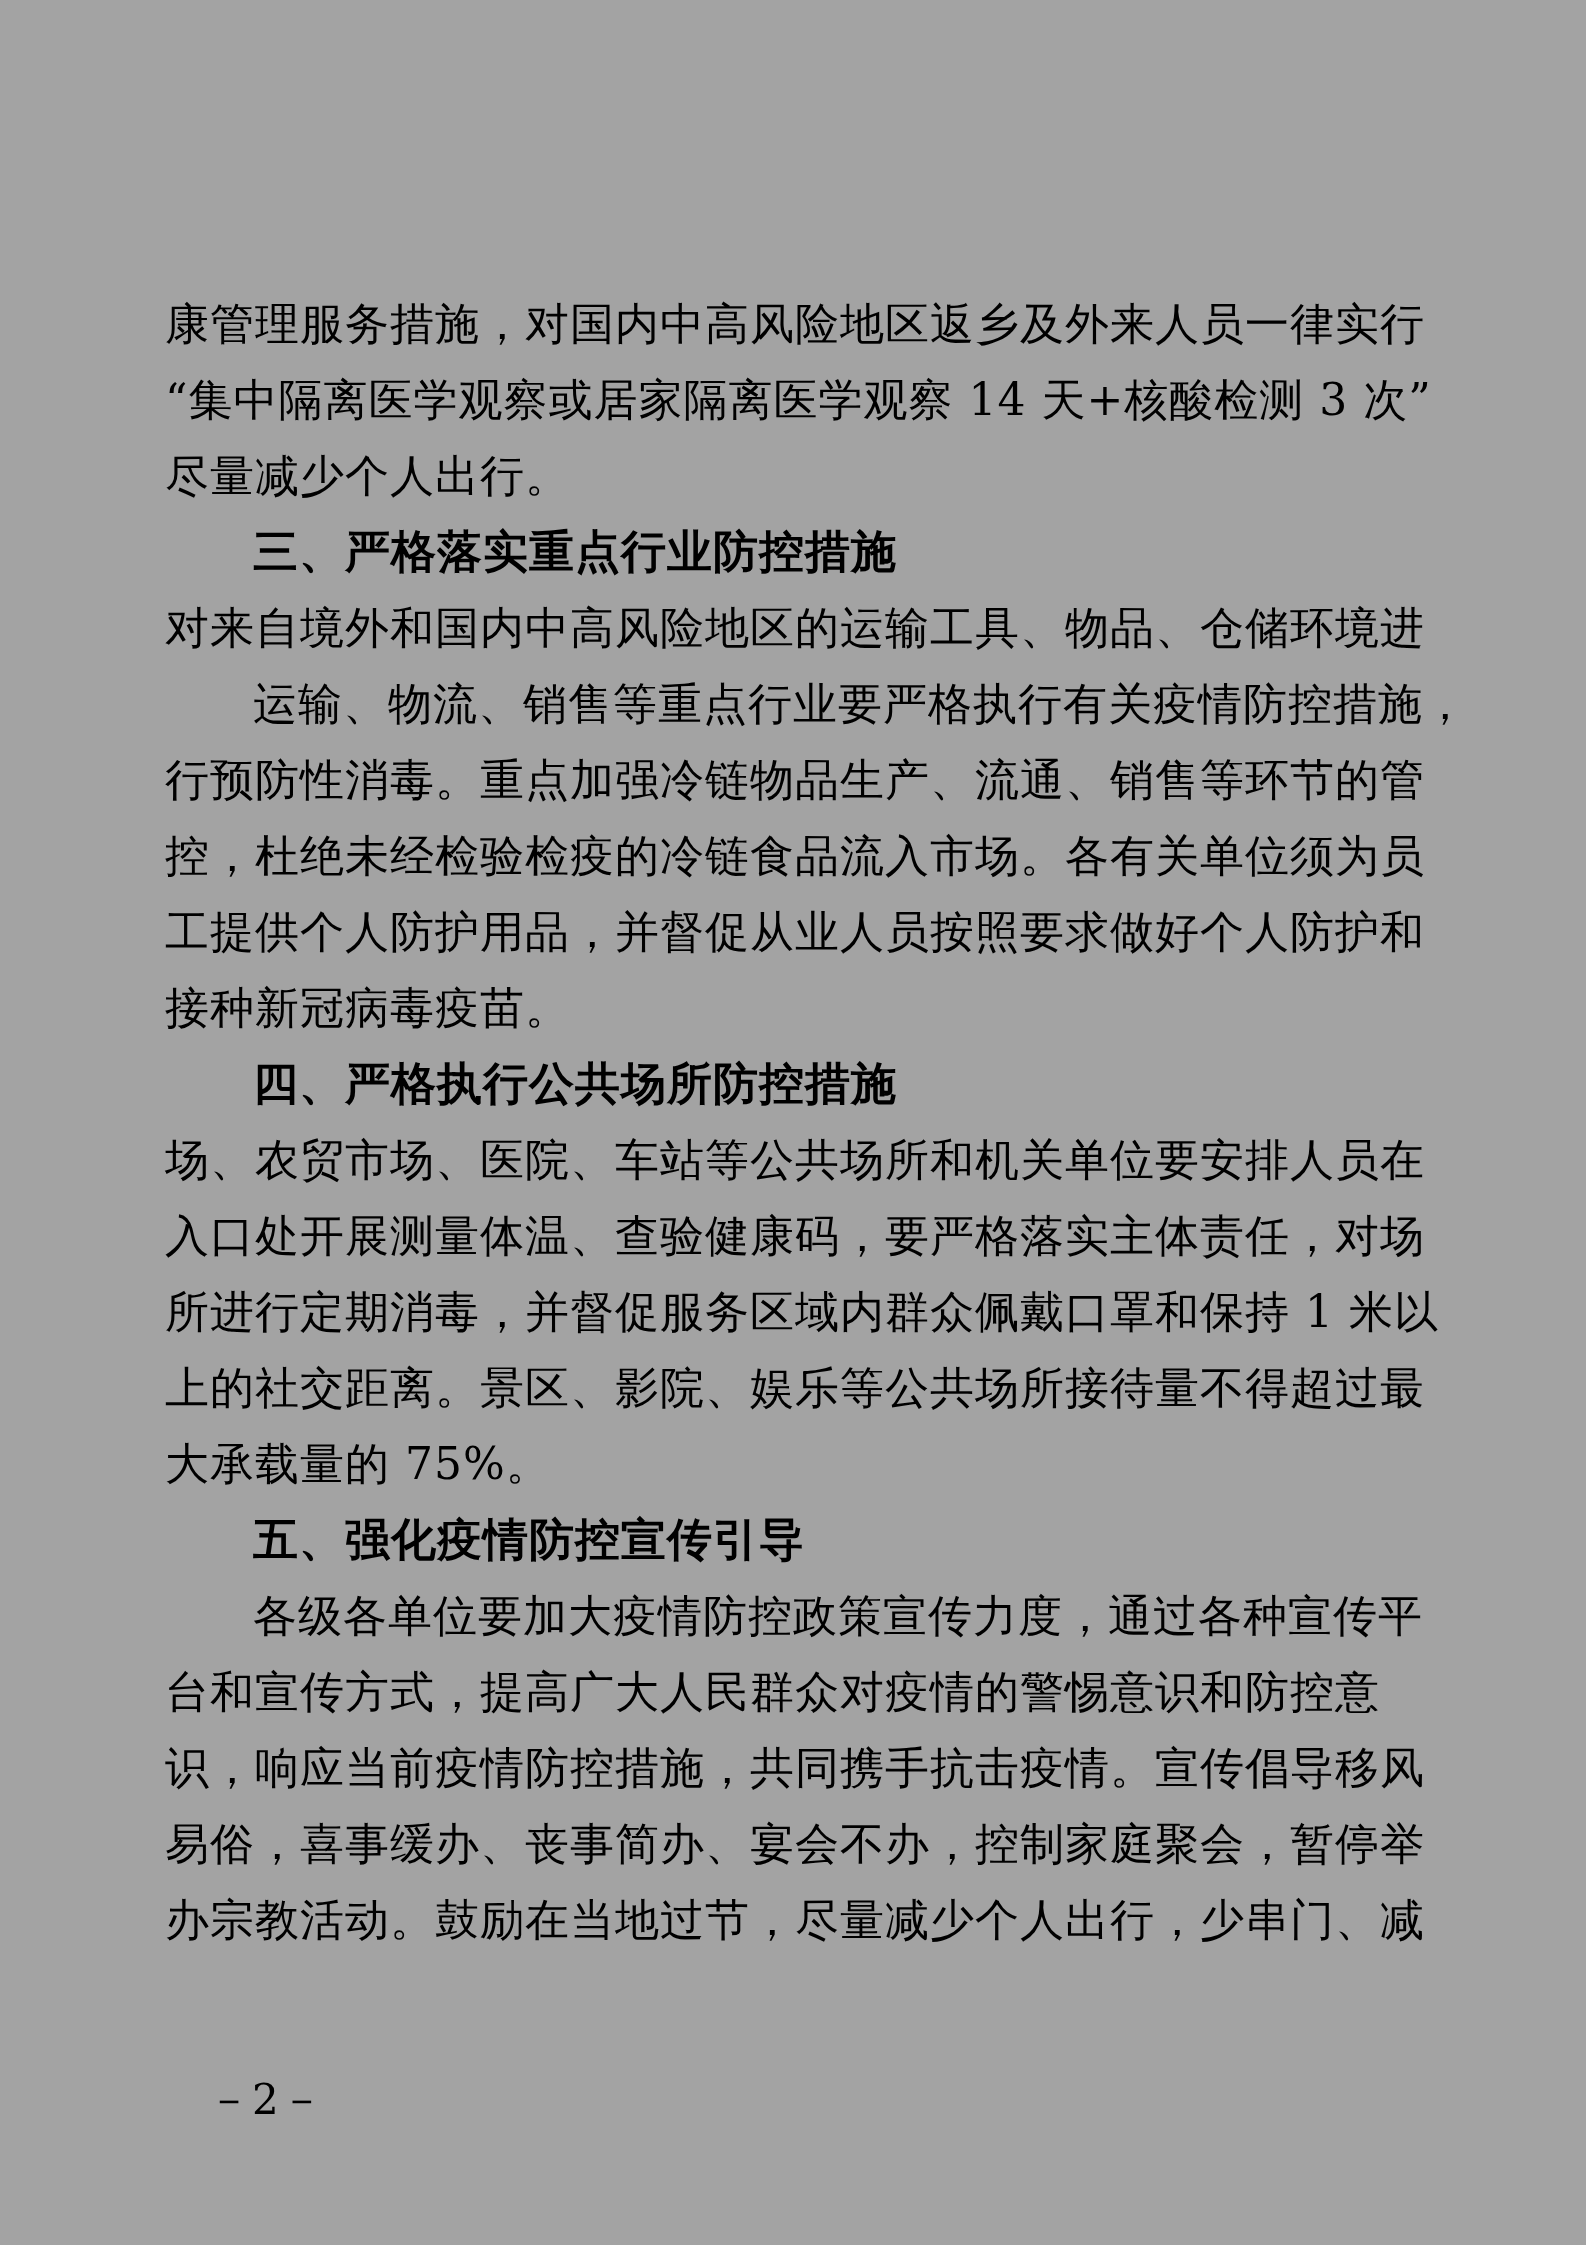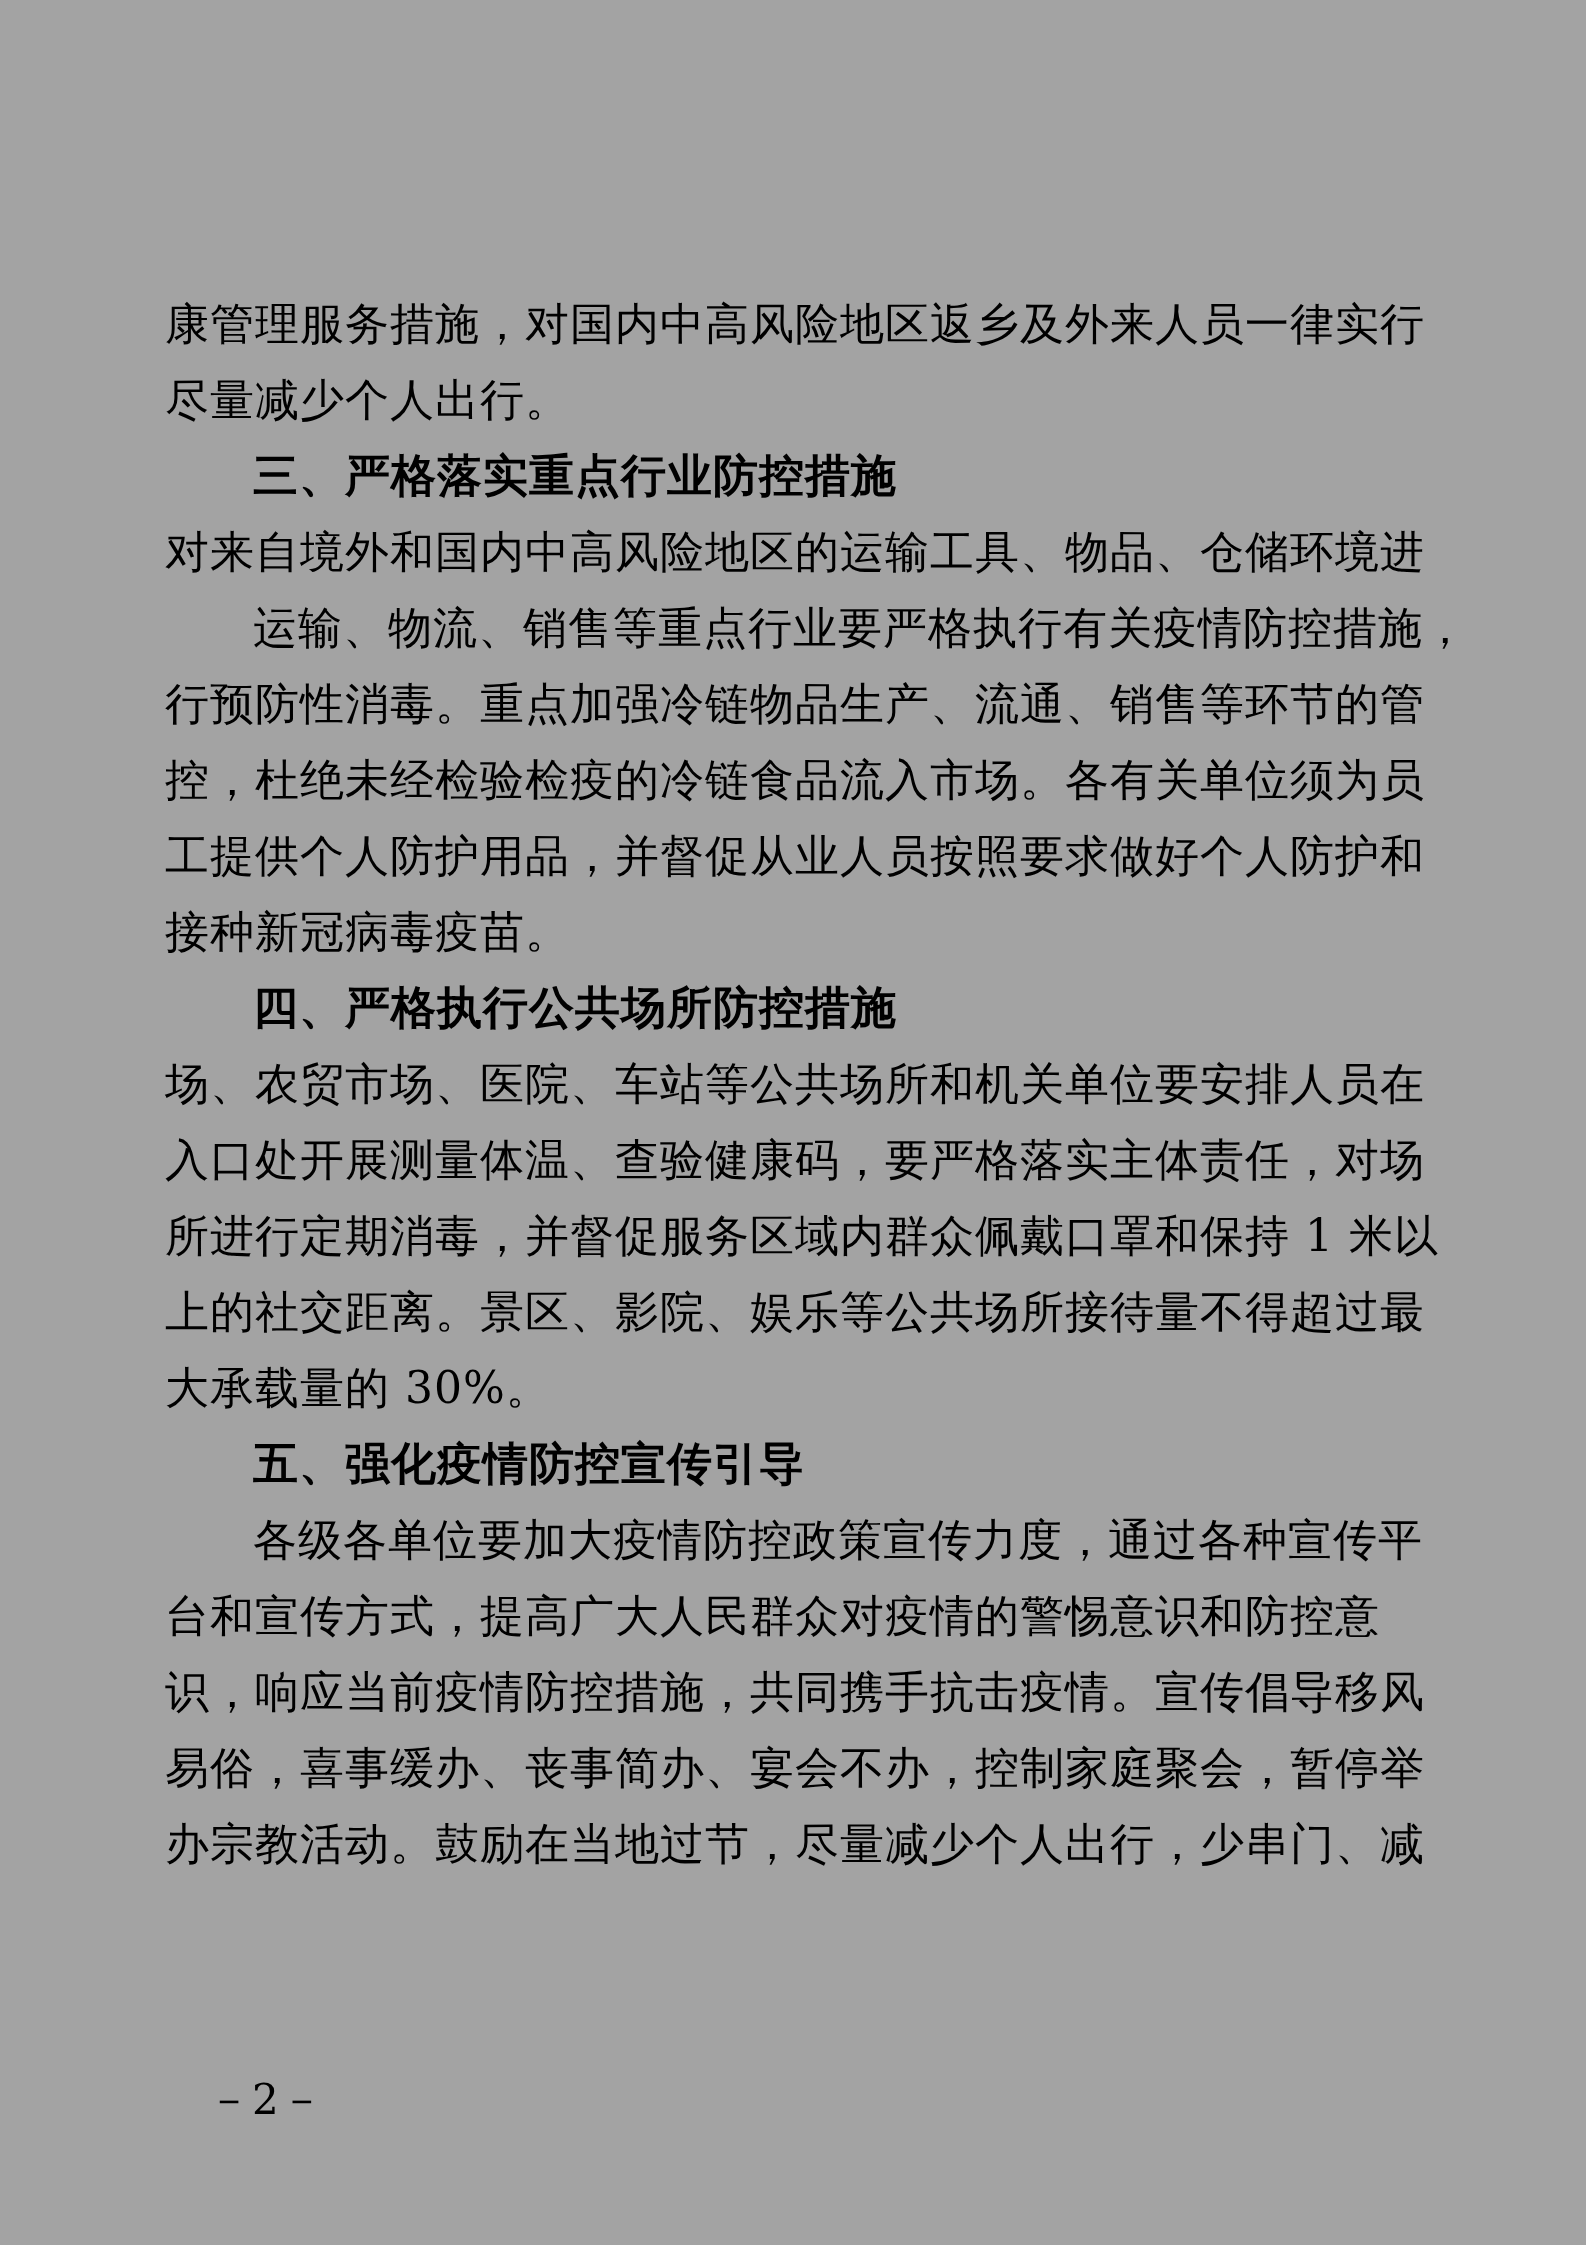--- a/index.html
+++ b/index.html
@@ -52,34 +52,35 @@
     letter-spacing: 2px;
     font-family: "DejaVu Serif", "Liberation Serif", serif;
   }
 </style>
 </head>
 <body>
 
 <div class="page">
   <div class="content">
       <div class="line">康管理服务措施，对国内中高风险地区返乡及外来人员一律实行</div>
+      <div class="line">“集中隔离医学观察或居家隔离医学观察 14 天+核酸检测 3 次”</div>
       <div class="line">尽量减少个人出行。</div>
       <div class="line heading indent">三、严格落实重点行业防控措施</div>
       <div class="line">对来自境外和国内中高风险地区的运输工具、物品、仓储环境进</div>
       <div class="line indent">运输、物流、销售等重点行业要严格执行有关疫情防控措施，</div>
       <div class="line">行预防性消毒。重点加强冷链物品生产、流通、销售等环节的管</div>
       <div class="line">控，杜绝未经检验检疫的冷链食品流入市场。各有关单位须为员</div>
       <div class="line">工提供个人防护用品，并督促从业人员按照要求做好个人防护和</div>
       <div class="line">接种新冠病毒疫苗。</div>
       <div class="line heading indent">四、严格执行公共场所防控措施</div>
       <div class="line">场、农贸市场、医院、车站等公共场所和机关单位要安排人员在</div>
       <div class="line">入口处开展测量体温、查验健康码，要严格落实主体责任，对场</div>
       <div class="line">所进行定期消毒，并督促服务区域内群众佩戴口罩和保持 1 米以</div>
       <div class="line">上的社交距离。景区、影院、娱乐等公共场所接待量不得超过最</div>
-      <div class="line">大承载量的 30%。</div>
+      <div class="line">大承载量的 75%。</div>
       <div class="line heading indent">五、强化疫情防控宣传引导</div>
       <div class="line indent">各级各单位要加大疫情防控政策宣传力度，通过各种宣传平</div>
       <div class="line">台和宣传方式，提高广大人民群众对疫情的警惕意识和防控意</div>
       <div class="line">识，响应当前疫情防控措施，共同携手抗击疫情。宣传倡导移风</div>
       <div class="line">易俗，喜事缓办、丧事简办、宴会不办，控制家庭聚会，暂停举</div>
       <div class="line">办宗教活动。鼓励在当地过节，尽量减少个人出行，少串门、减</div>
     </div>
   <div class="footer">－2－</div>
 </div>
 

